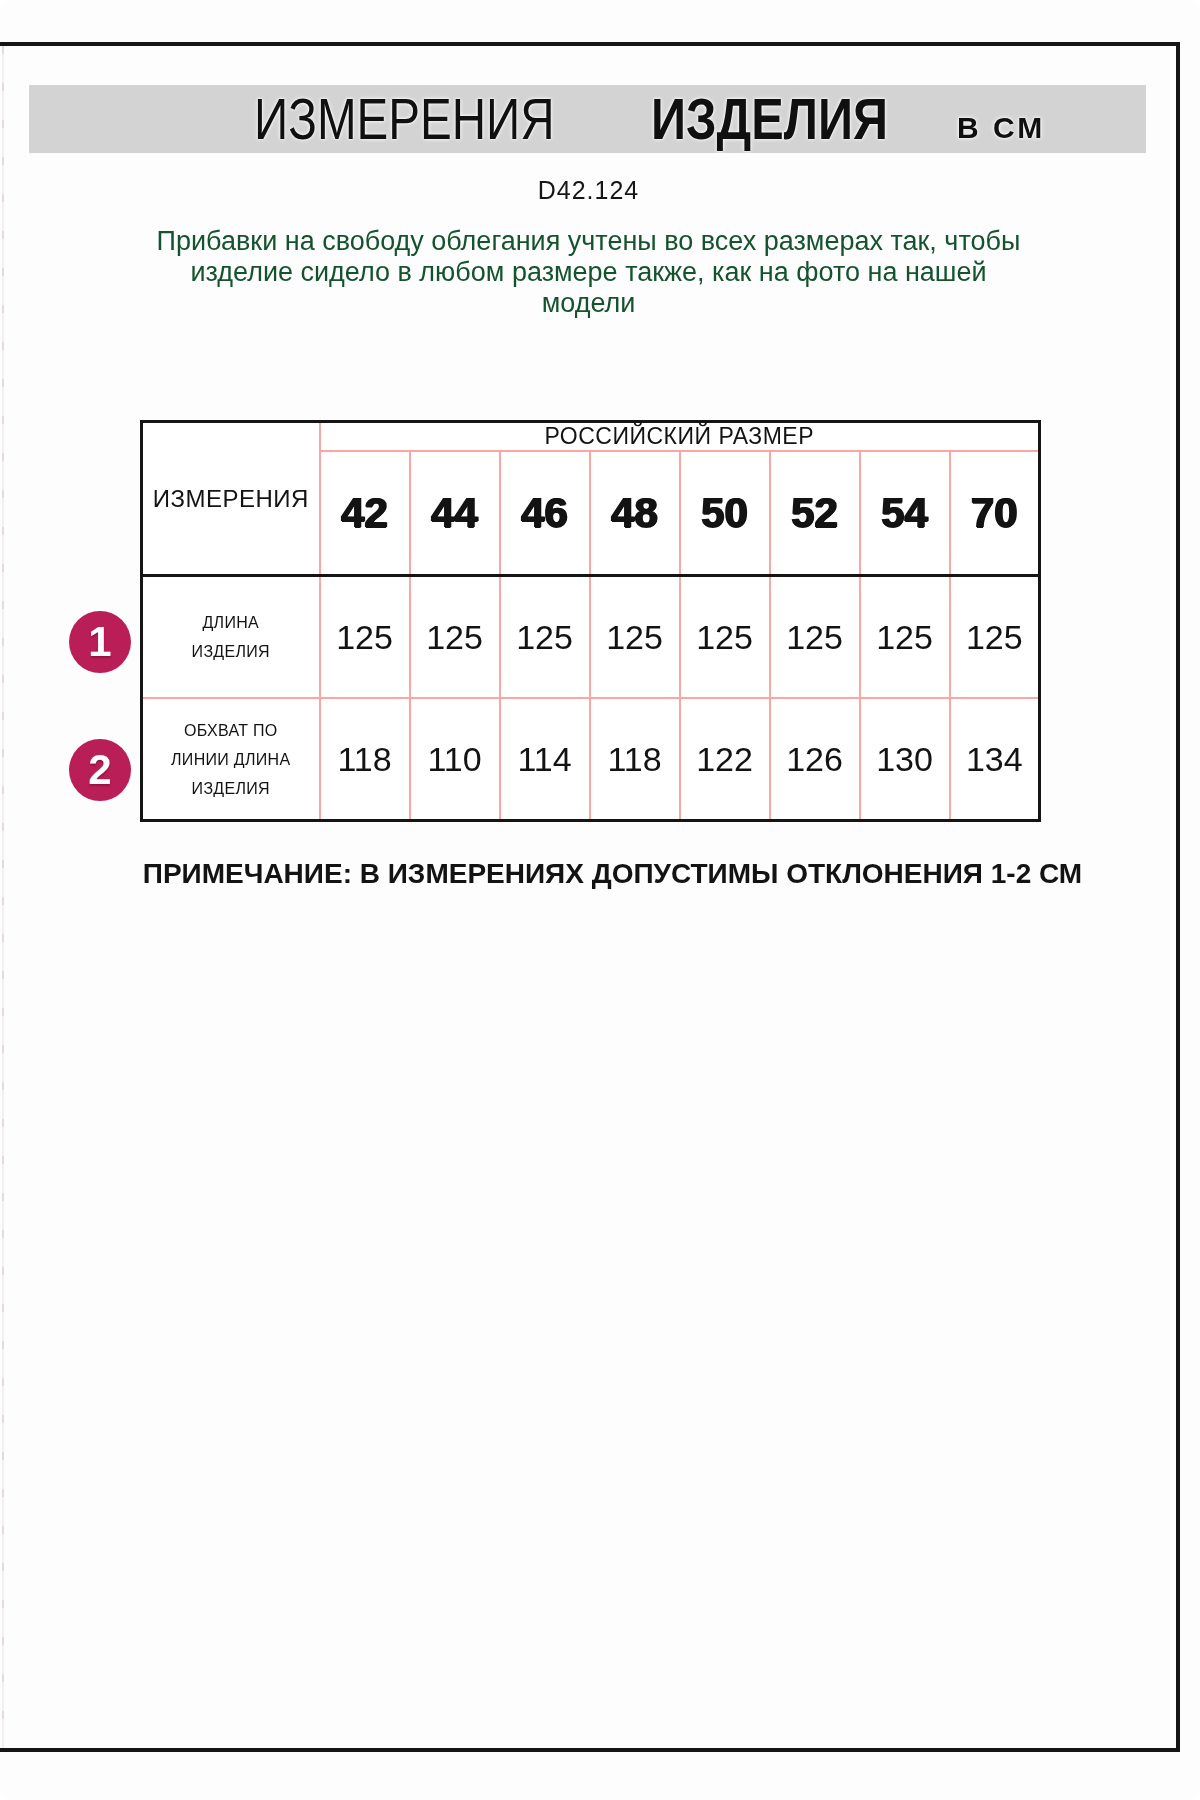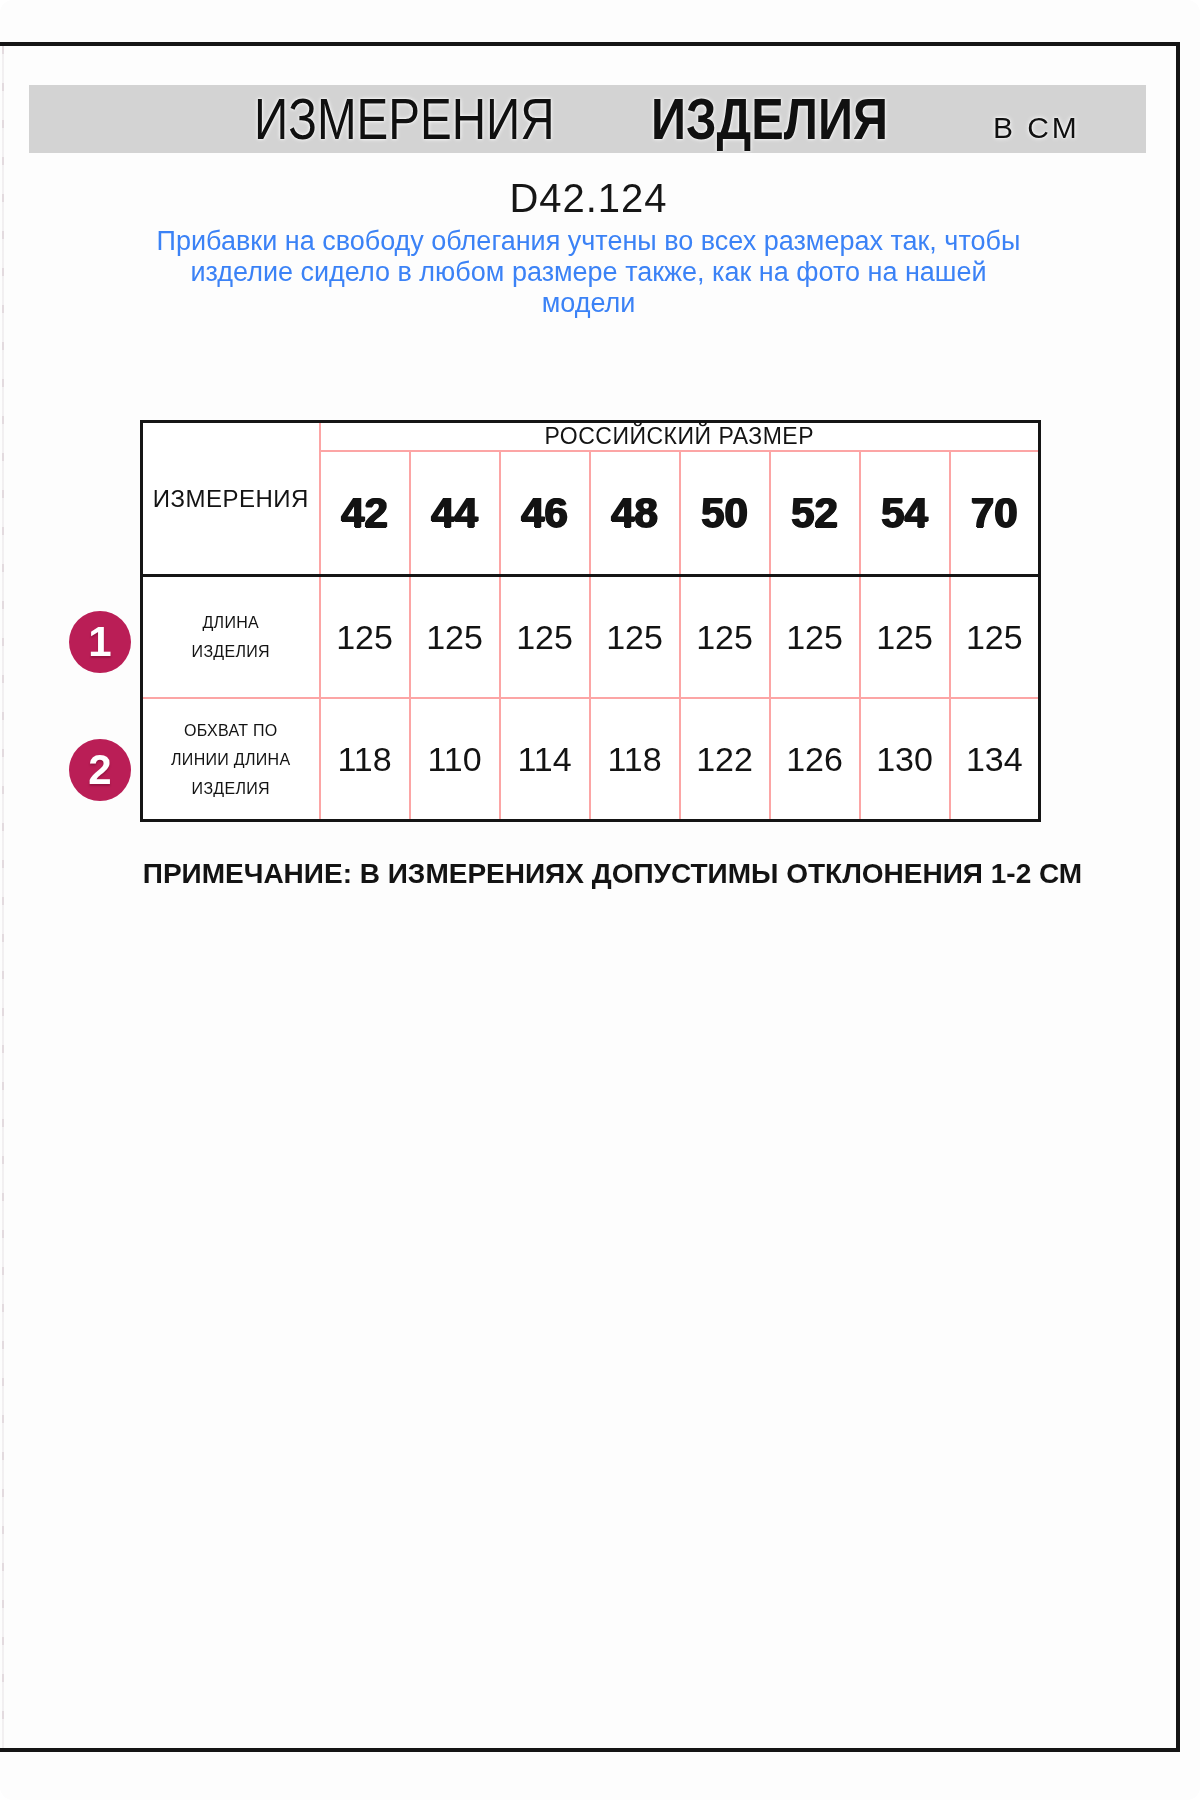--- a/index.html
+++ b/index.html
@@ -16,26 +16,26 @@
     background:repeating-linear-gradient(to bottom,#d8ccd2 0 8px,#edeaec 8px 37px);
     opacity:.7;
   }
   
   .banner{position:absolute;left:29px;top:85px;width:1117px;height:68px;background:#d3d3d3;}
   .banner span{position:absolute;line-height:68px;color:#101010;white-space:nowrap;
     text-shadow:0 0 5px #ffffff,0 0 2px #ffffff;}
   .t-reg{left:225px;top:0;font-size:58px;font-weight:400;transform:scaleX(.82);transform-origin:left center;}
   .t-bold{left:622px;top:0;font-size:58px;font-weight:700;transform:scaleX(.84);transform-origin:left center;
     text-shadow:0 0 5px #fff,0 0 2px #fff,0.8px 0 0 currentColor,-0.8px 0 0 currentColor;}
-  .t-unit{left:928px;top:9px;font-size:30px;font-weight:400;letter-spacing:3px;margin-left:36px;}
+  .t-unit{left:928px;top:9px;font-size:30px;font-weight:700;letter-spacing:3px;}
   
   .code{position:absolute;left:0;top:176px;width:1177px;text-align:center;
-    font-size:40px;font-weight:400;letter-spacing:1px;color:#161616;}
+    font-size:25px;font-weight:400;letter-spacing:1px;color:#161616;}
   .desc{position:absolute;left:0;top:226px;width:1177px;text-align:center;
-    font-size:27px;line-height:31px;color:#3b82f6;}
+    font-size:27px;line-height:31px;color:#14532d;}
   
   table.size-table{
     position:absolute;left:140px;top:420px;border-collapse:collapse;table-layout:fixed;
     border:3px solid #151515;background:#ffffff;
   }
   .size-table td{border:2px solid #fca5a5;text-align:center;vertical-align:middle;padding:0;color:#131313;}
   .size-table col.c-label{width:178px;}
   .size-table col.c-size{width:90px;}
   td.group{height:24px;font-size:23px;letter-spacing:.5px;}
   td.corner{font-size:24px;letter-spacing:.5px;border-bottom:3px solid #151515;}

